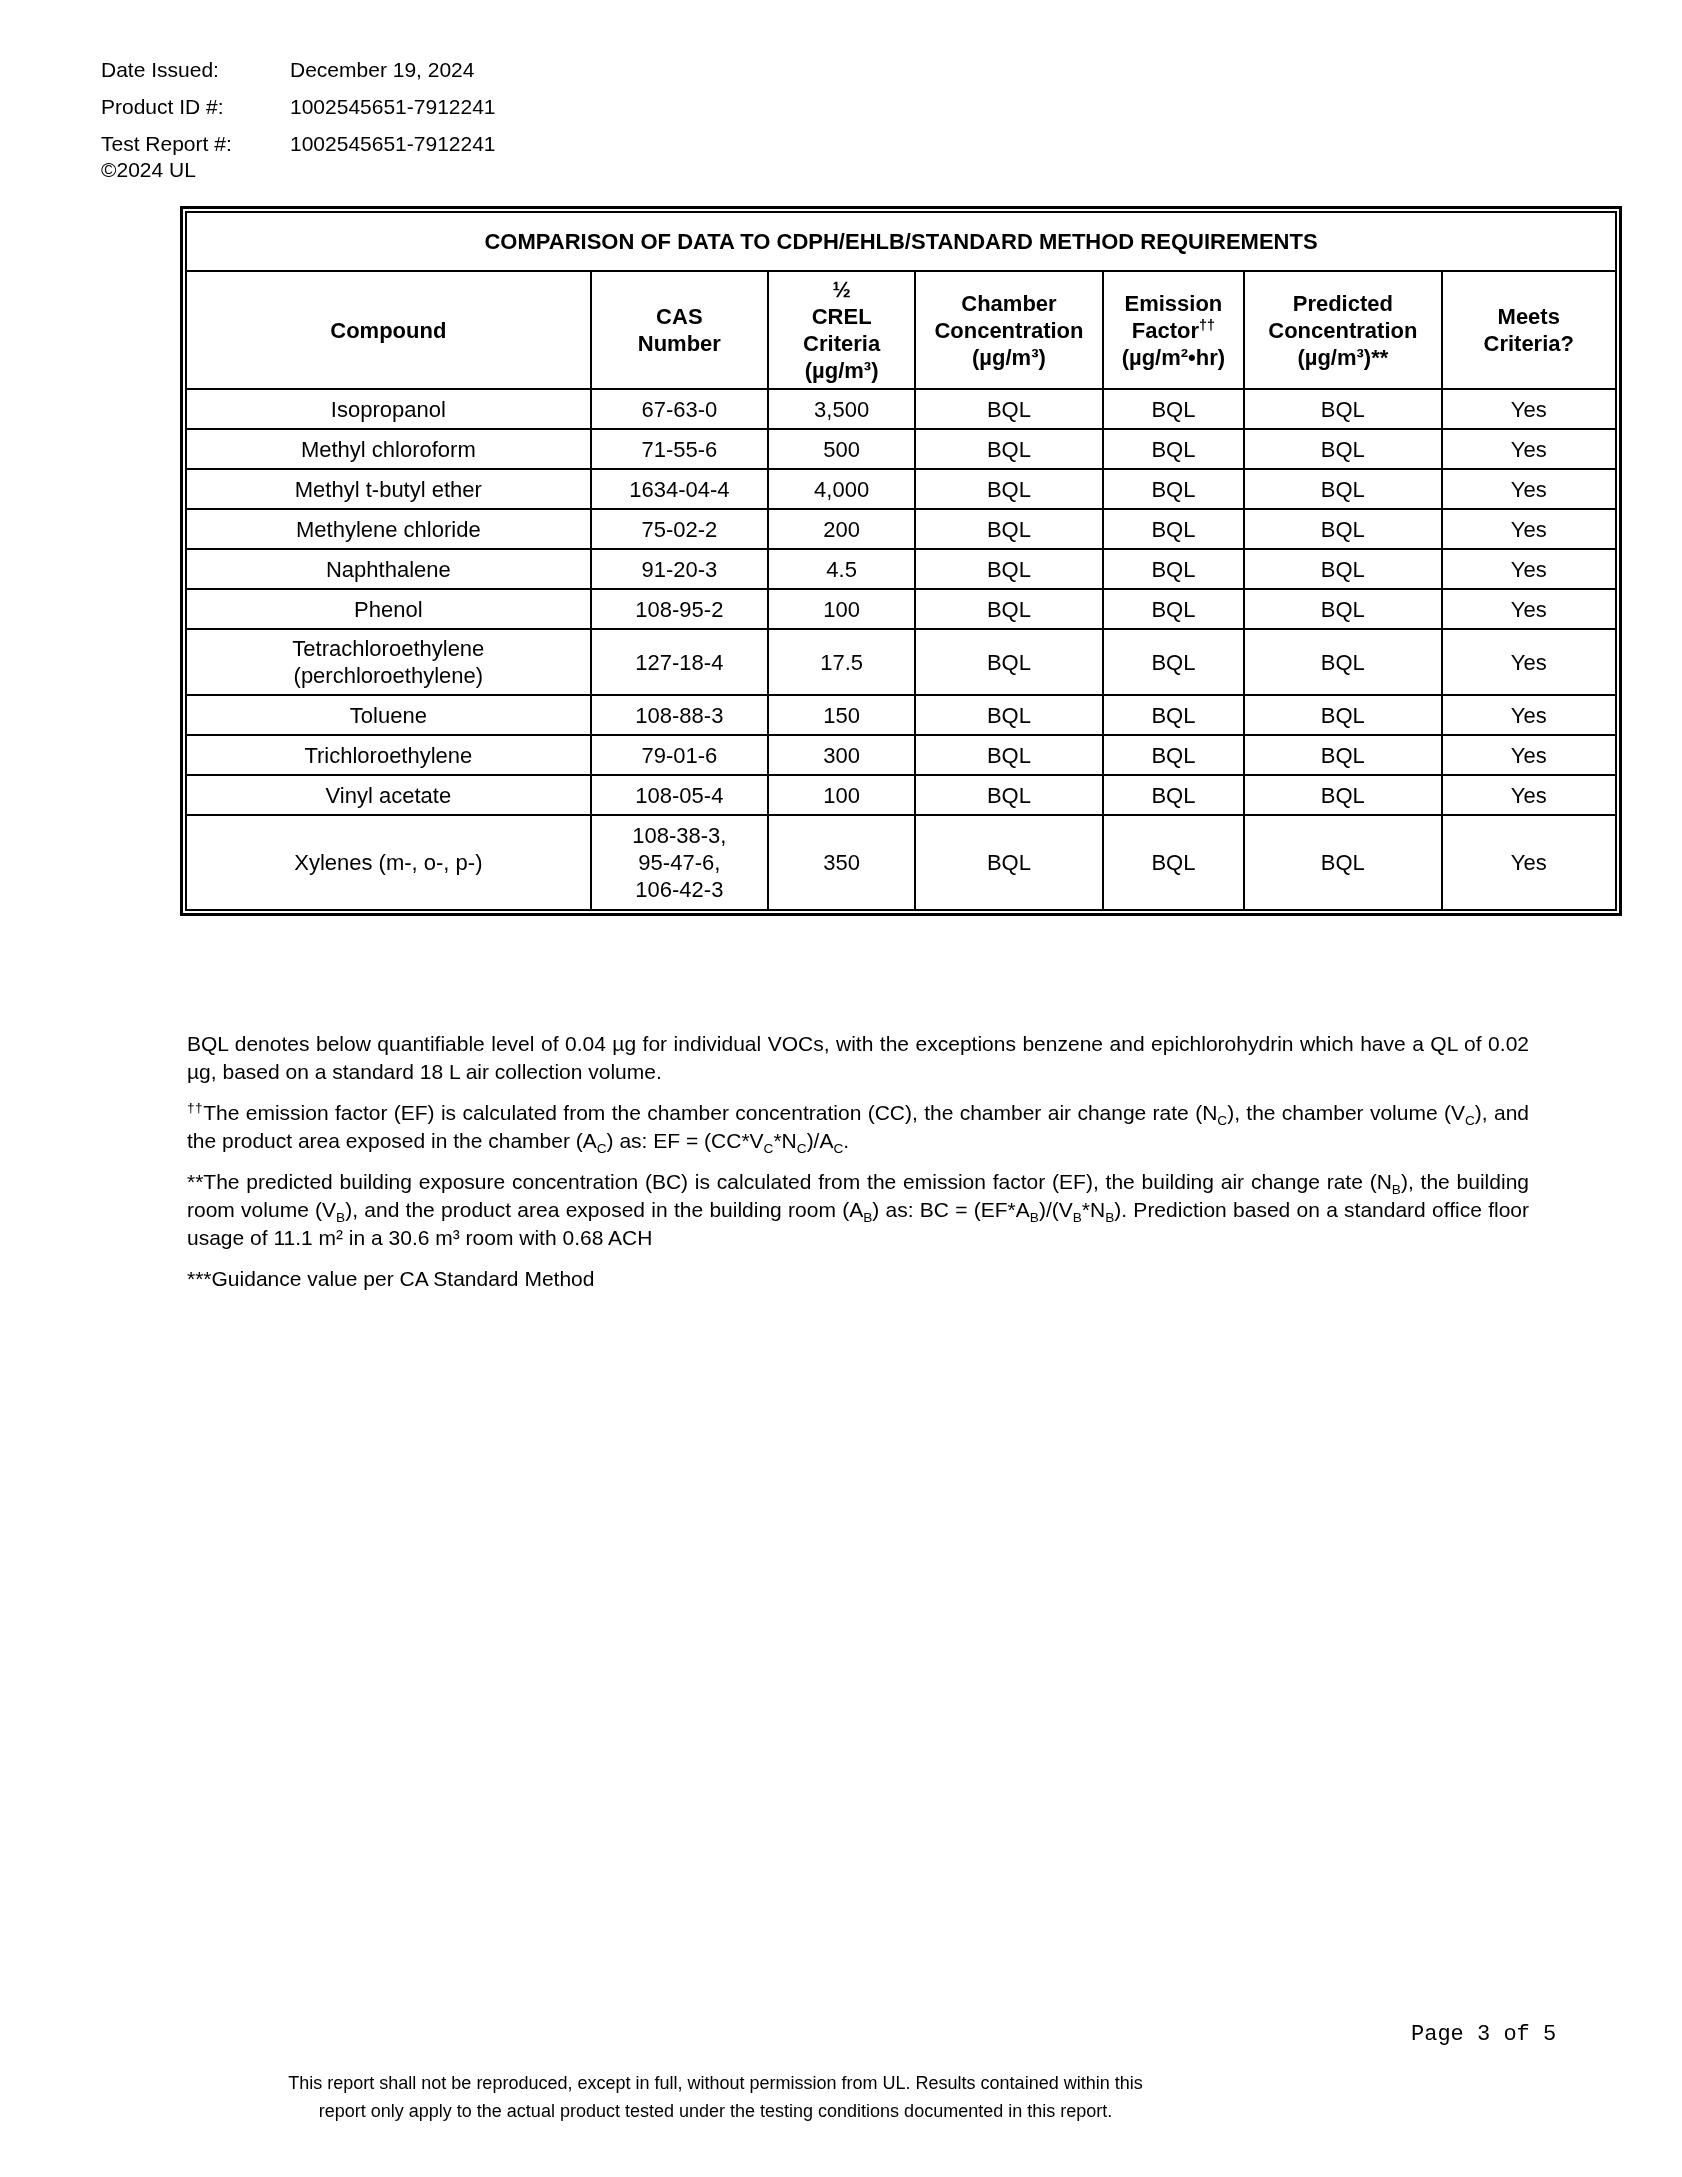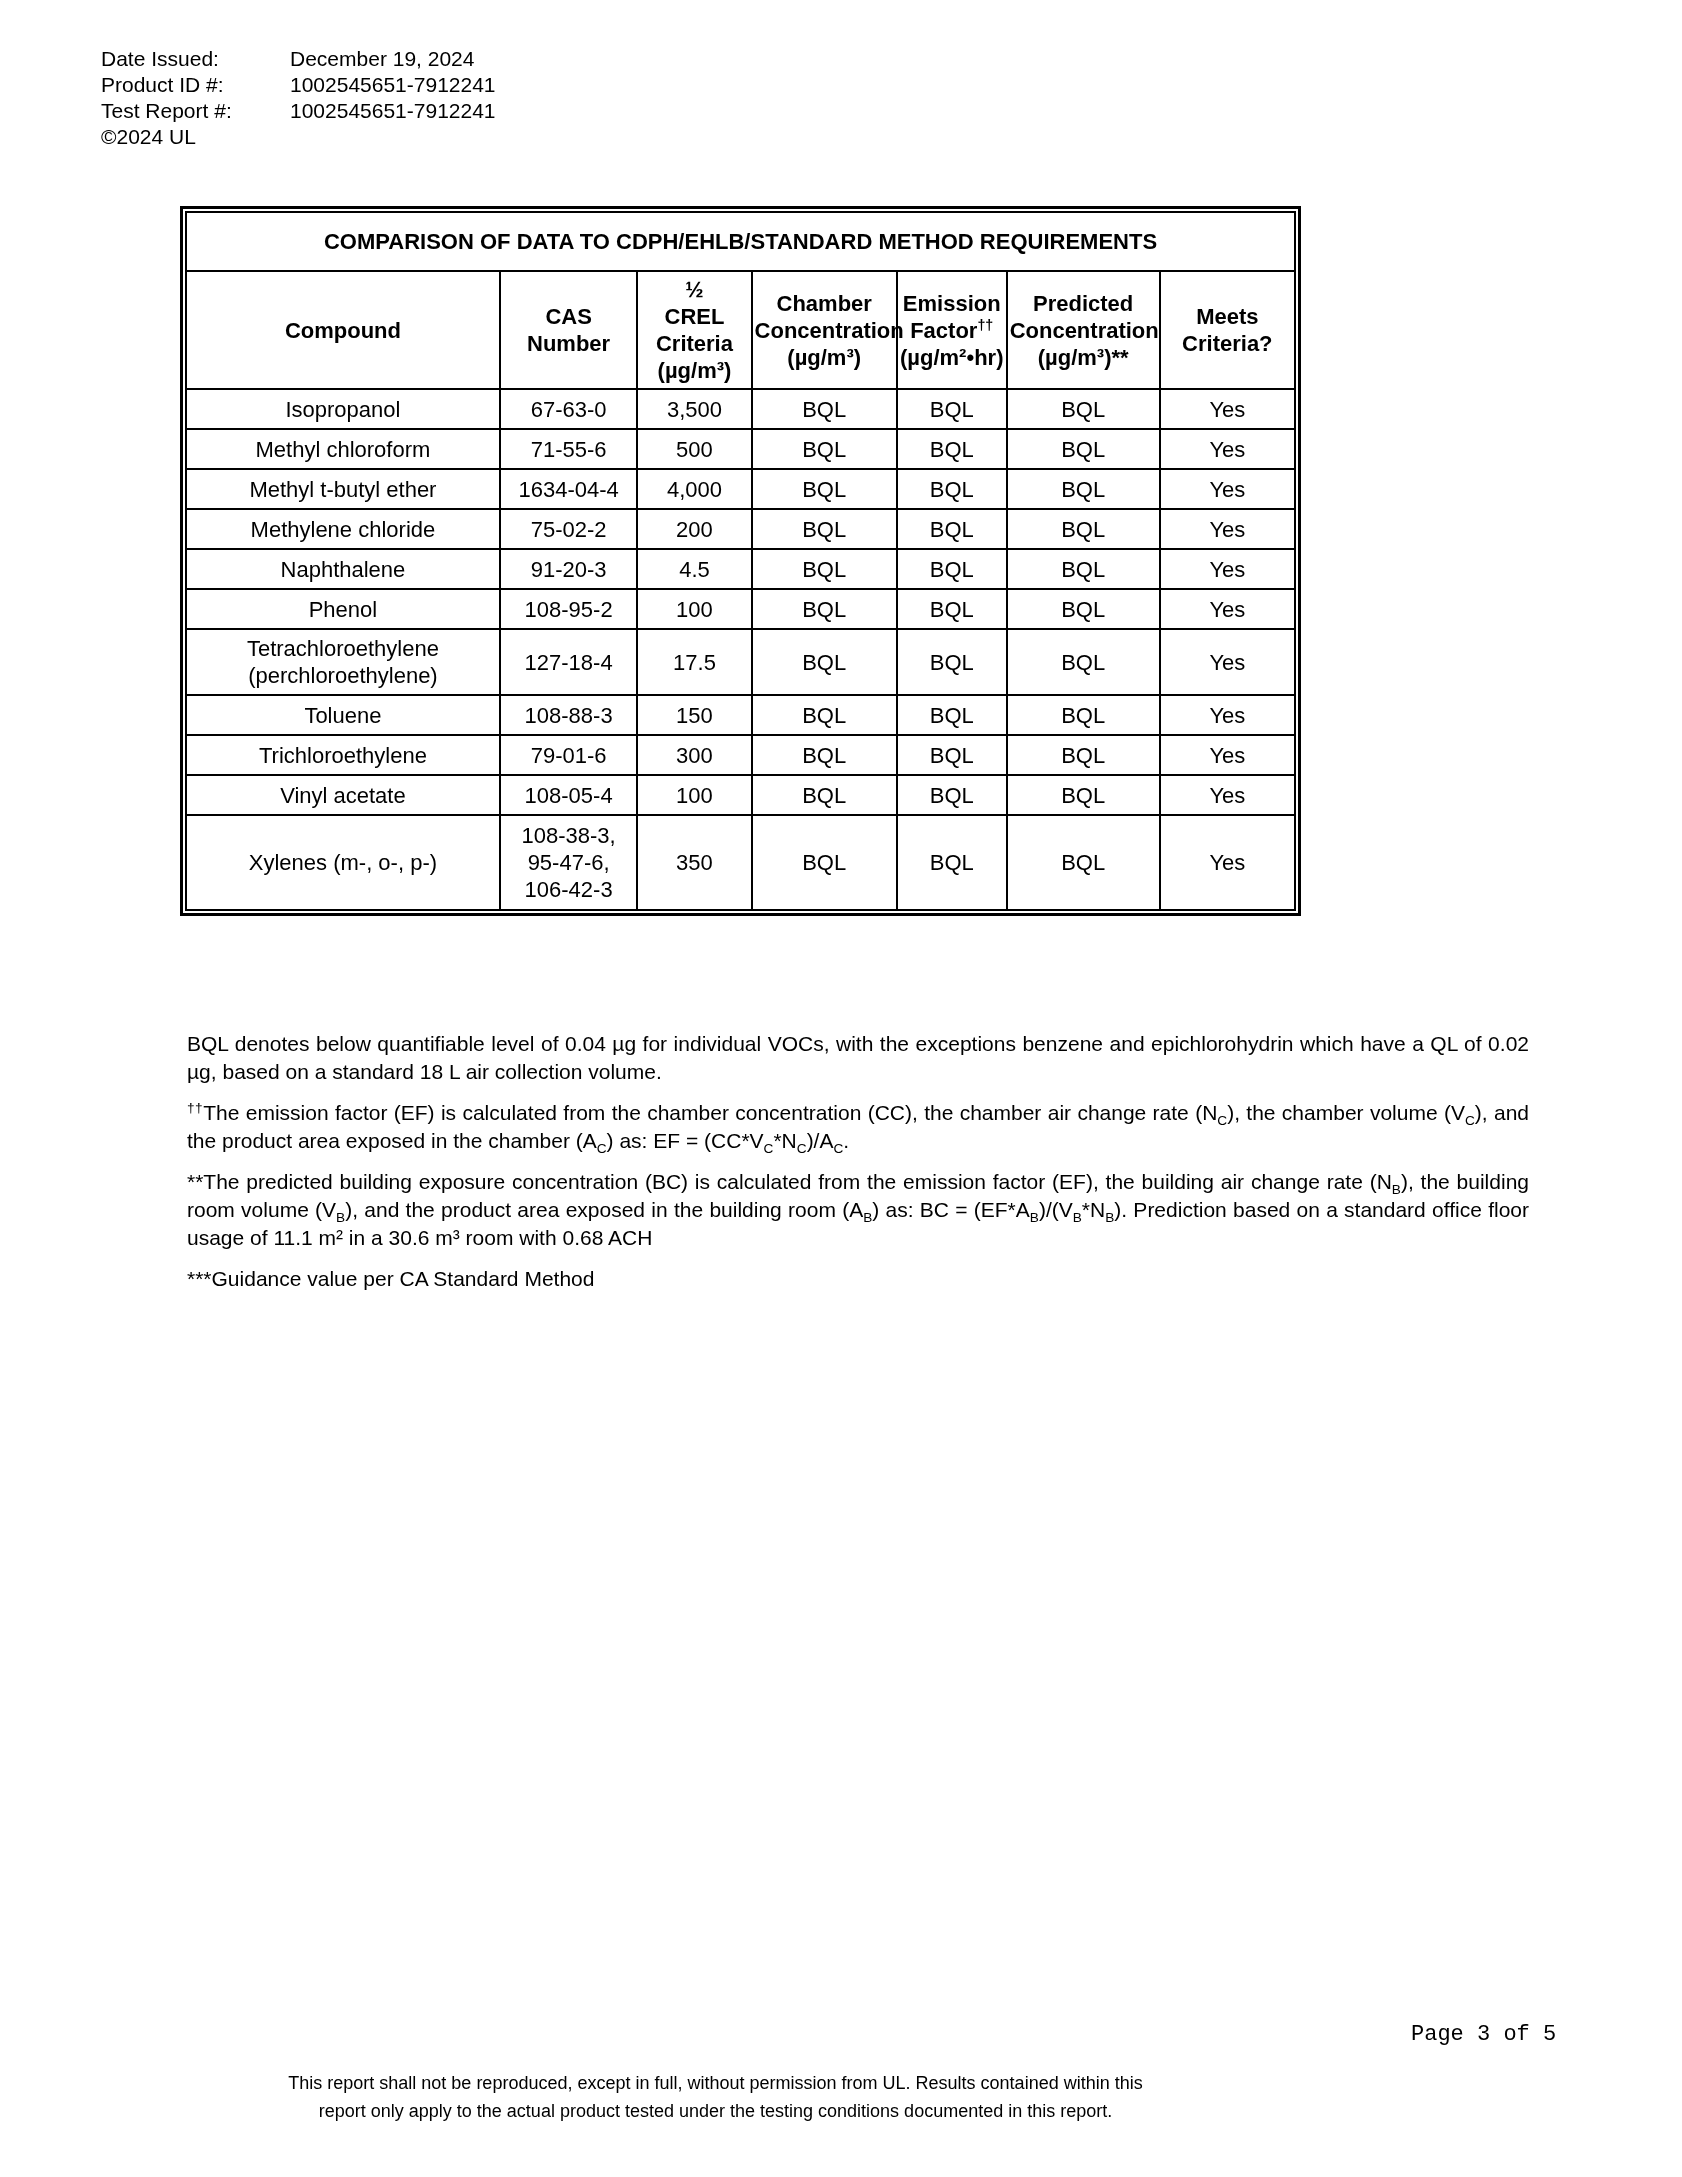--- a/index.html
+++ b/index.html
@@ -6,25 +6,25 @@
   body {
     position:relative;
     width:1682px; height:2177px;
     background:#ffffff;
     color:#000;
     font-family:"Liberation Sans", sans-serif;
   }
 
   
   .meta { position:absolute; left:101px; top:46px; font-size:21px; line-height:26px; }
-  .meta-row .meta-label { display:inline-block; width:189px; }
+  .meta-row .meta-label { display:inline-block; width:189px;margin-top:11px; }
 
   
   .tbl-wrap {
-    position:absolute; left:180px; top:206px; width:1121px;
+    position:absolute; left:180px; top:206px; width:1442px;
     border:3px solid #000; padding:2px; box-sizing:border-box;
     background:#fff;
   }
   table.cmp {
     width:100%; border-collapse:collapse; table-layout:fixed;
     border:2px solid #000;
   }
   table.cmp td, table.cmp th { border:2px solid #000; vertical-align:middle; }
   .title-row { height:59px; }
   .title-cell {

